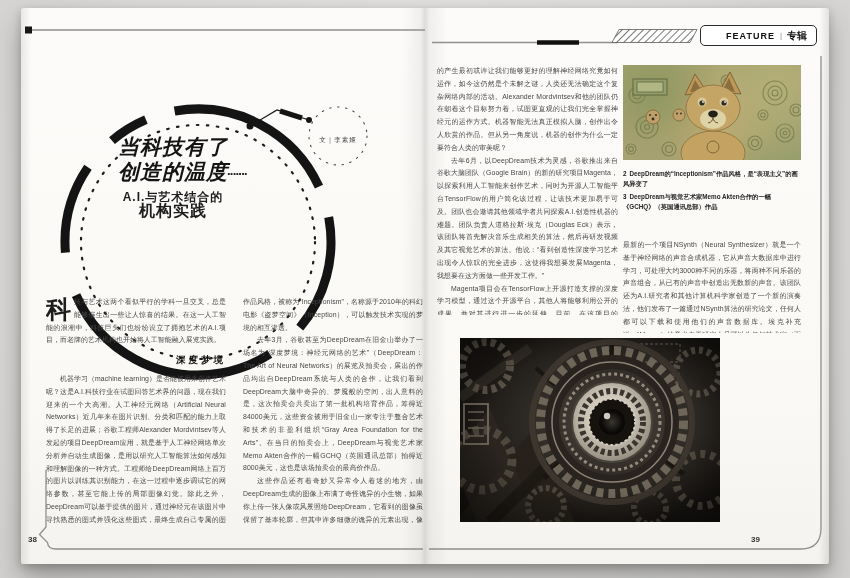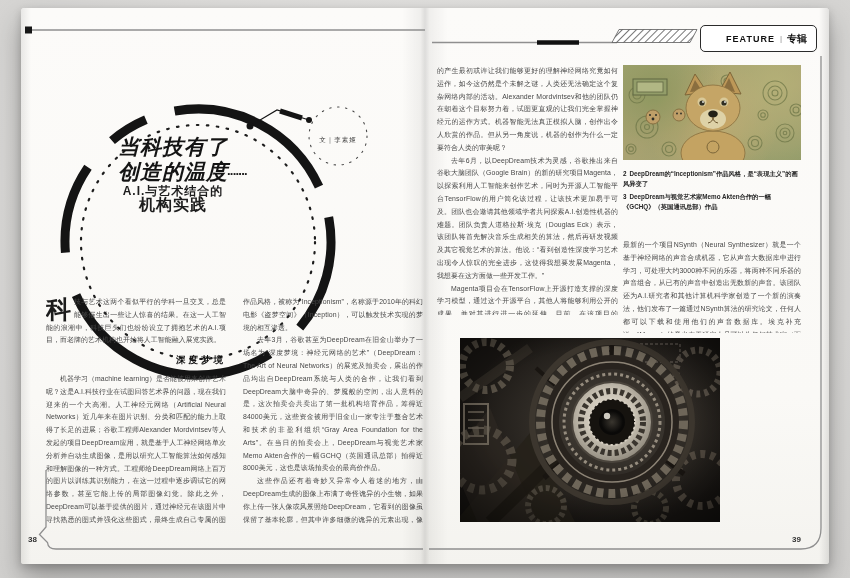--- a/index.html
+++ b/index.html
@@ -23,21 +23,21 @@
   .edge-shadow-l{position:absolute;left:0;top:0;width:10px;height:100%;
     background:linear-gradient(90deg,rgba(0,0,0,.08),rgba(0,0,0,0));pointer-events:none;}
   .edge-shadow-r{position:absolute;right:0;top:0;width:10px;height:100%;
     background:linear-gradient(270deg,rgba(0,0,0,.10),rgba(0,0,0,0));pointer-events:none;}
   .abs{position:absolute;}
   svg{display:block;}
   
   .title-block{left:58px;top:126px;width:188px;text-align:center;color:#141414;}
   .title-line{font-size:21px;line-height:25px;font-weight:900;letter-spacing:1px;font-style:italic;}
   .title-dots{position:absolute;left:148px;top:32px;font-size:13px;letter-spacing:-1.5px;color:#1a1a1a;font-weight:700;}
-  .subtitle{font-size:12px;line-height:14px;font-weight:700;letter-spacing:1px;margin-top:0;color:#1d1d1d;}
+  .subtitle{font-size:12px;line-height:14px;font-weight:700;letter-spacing:1px;margin-top:6px;color:#1d1d1d;}
   .subtitle2{font-size:16px;line-height:14px;font-weight:700;letter-spacing:1px;color:#1d1d1d;}
   .byline{left:280px;top:128px;width:74px;text-align:center;font-size:6.5px;letter-spacing:1px;color:#3a3a3a;}
   
   .bodycols{left:25px;top:288px;width:377px;height:231px;display:flex;gap:17px;}
   .col{width:180px;height:231px;overflow:hidden;font-size:6.9px;line-height:12.8px;
        text-align:justify;color:#474747;letter-spacing:.1px;}
   .col p{margin:0;}
   .col p.ind{text-indent:14px;}
   .dropcap{float:left;font-size:25px;line-height:24px;font-weight:700;color:#1c1c1c;margin:1px 3px 0 0;}
   .sec-head{font-size:9.5px;font-weight:800;letter-spacing:3px;text-align:right;color:#111;margin:7px 0 6px;}
@@ -54,30 +54,30 @@
   .cap-num{font-weight:900;margin-right:3px;color:#111;}
   .dog-img{left:602px;top:57px;width:178px;height:95px;overflow:hidden;
     background:
       radial-gradient(circle at 18% 30%, rgba(141,151,94,.85), rgba(141,151,94,0) 42%),
       radial-gradient(circle at 86% 22%, rgba(190,184,124,.8), rgba(190,184,124,0) 46%),
       radial-gradient(circle at 50% 62%, rgba(203,177,118,.9), rgba(203,177,118,0) 62%),
       linear-gradient(160deg,#a9a873 0%,#b3a677 52%,#99a06e 100%);
   }
   .eye-img{left:439px;top:330px;width:260px;height:184px;overflow:hidden;background:#16130f;}
   
-  .feature-tab{left:679px;top:17px;width:117px;height:27px;border:1.5px solid #2b2b2b;border-radius:5px;
+  .feature-tab{left:679px;top:17px;width:117px;height:21px;border:1.5px solid #2b2b2b;border-radius:5px;
     background:#fff;display:flex;align-items:center;justify-content:flex-end;gap:5px;
     padding-right:9px;box-sizing:border-box;z-index:5;}
   .feature-en{font-size:9px;font-weight:800;letter-spacing:1px;color:#111;}
   .feature-div{font-size:8px;color:#8a8a8a;}
   .feature-cn{font-size:10px;font-weight:800;color:#111;}
   
   .pnum{font-size:8px;font-weight:700;color:#333;}
   .pnum-l{left:7px;top:527px;}
-  .pnum-r{left:771px;top:527px;}
+  .pnum-r{left:730px;top:527px;}
 </style>
 </head>
 <body>
 
 <div class="spread">
 
   <svg class="abs" style="left:0;top:0;z-index:2;pointer-events:none;" width="808" height="556" viewBox="0 0 808 556">
     <defs>
       <pattern id="hatch" width="5" height="5" patternUnits="userSpaceOnUse" patternTransform="rotate(45)">
         <rect width="5" height="5" fill="#ffffff"></rect>

